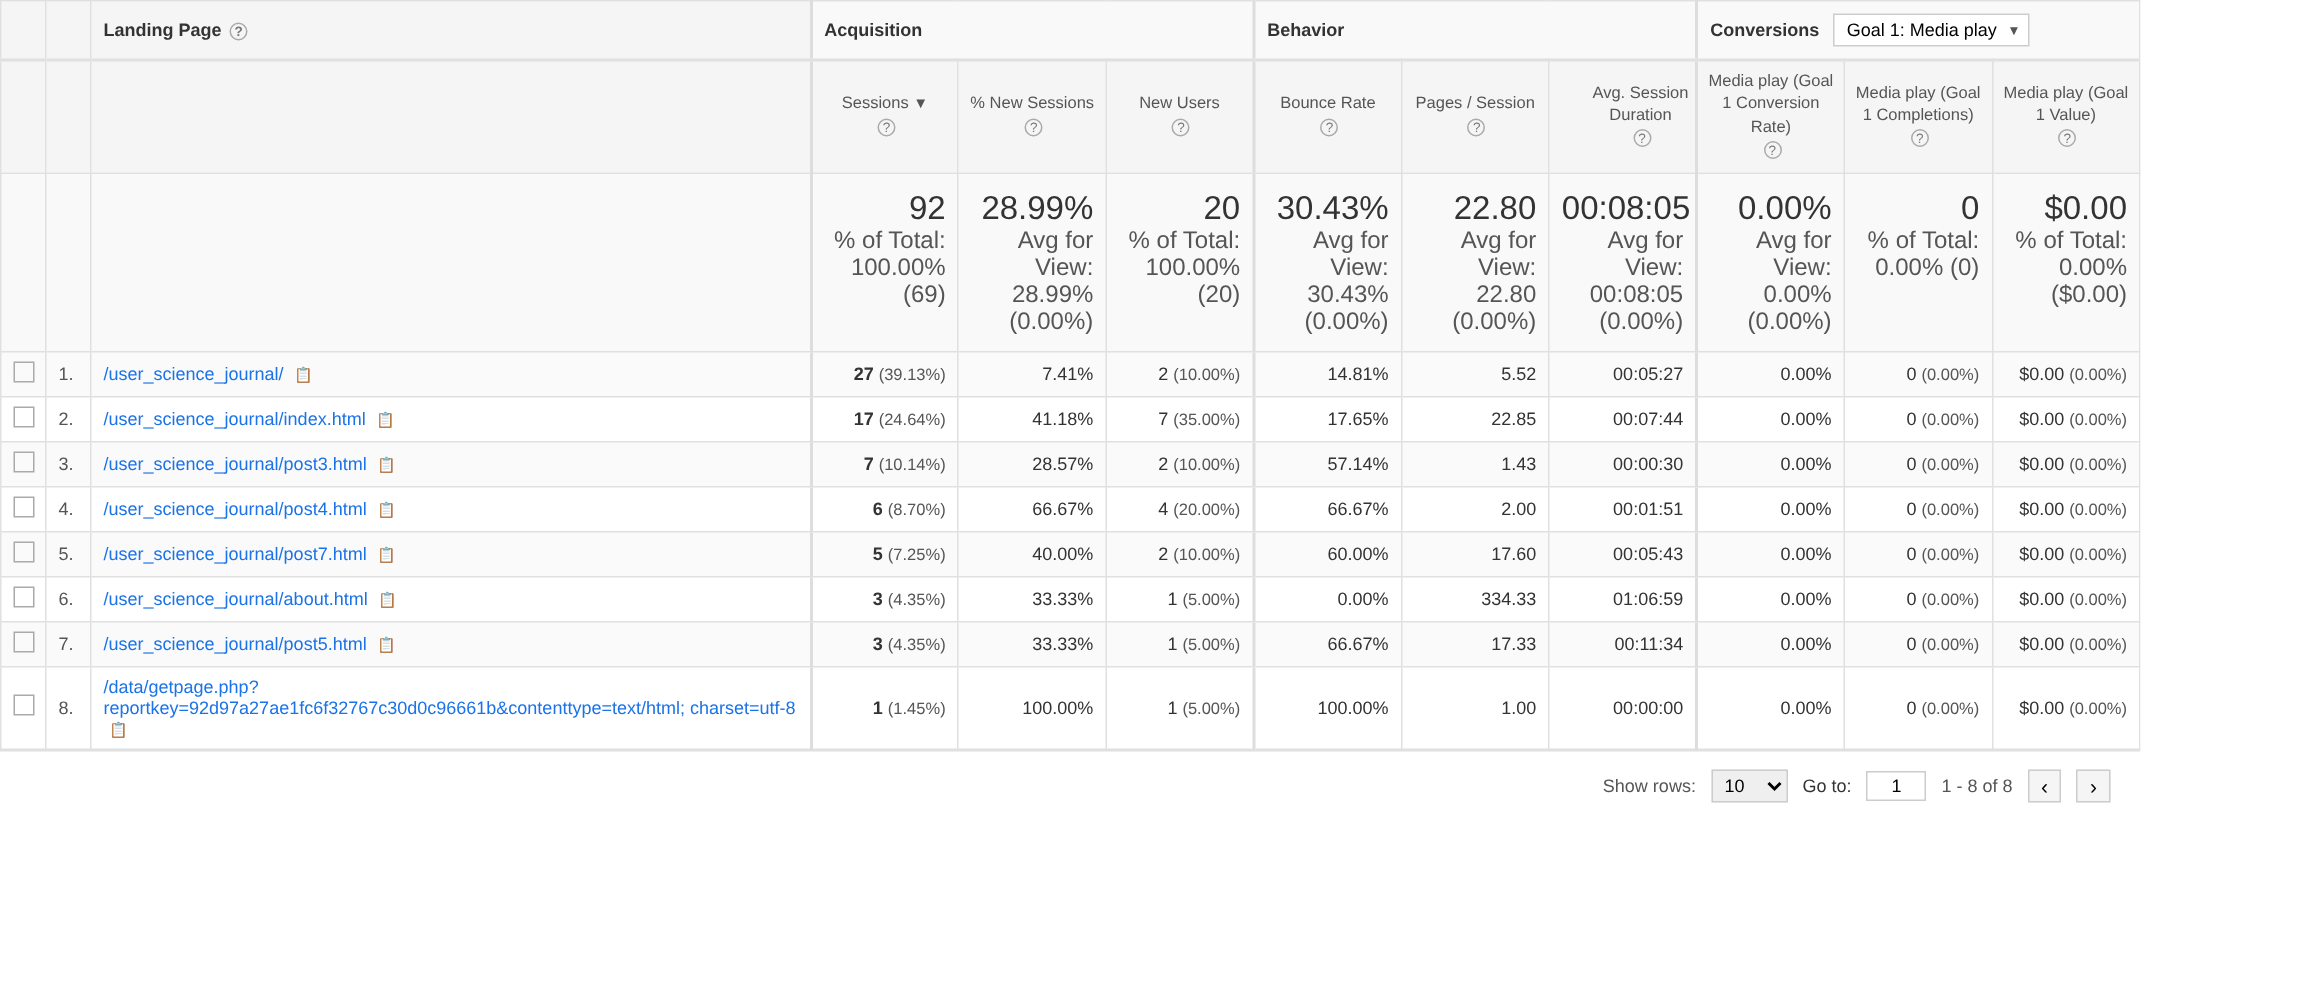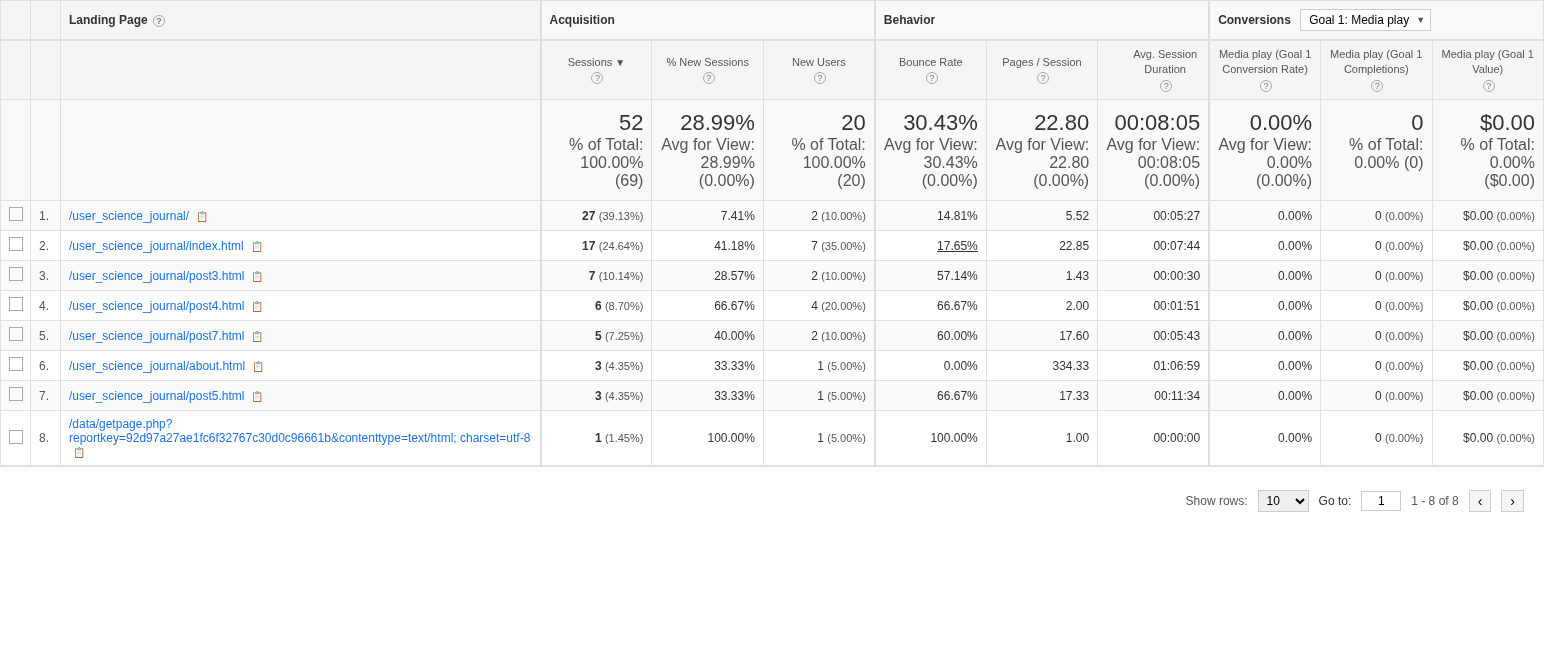--- a/index.html
+++ b/index.html
@@ -1,18 +1,18 @@
 <!DOCTYPE html>
 <html><head>
   <meta charset="utf-8">
   <style>
     * { box-sizing: border-box; margin: 0; padding: 0; }
     body { font-family: Arial, sans-serif; font-size: 12px; color: #333; background: #fff; }
     
-    .container { width: 1544px; overflow-x: auto; }
+    .container { width: 1427px; overflow-x: auto; }
     
     table { width: 100%; border-collapse: collapse; table-layout: fixed; }
     
     th, td { border: 1px solid #e0e0e0; padding: 6px 8px; vertical-align: middle; }
     
     
     .col-check { width: 30px; }
     .col-num { width: 30px; }
     .col-landing { width: 480px; }
     .col-sessions { width: 100px; }
@@ -44,21 +44,21 @@
     .sub-text { font-size: 16px; color: #555; display: block; }
     
     .sort-icon { display: inline-block; font-size: 10px; }
     
     .help-icon { display: inline-block; width: 12px; height: 12px; border: 1px solid #aaa; border-radius: 50%; text-align: center; line-height: 10px; font-size: 9px; color: #777; cursor: pointer; margin-left: 2px; }
     
     .checkbox { width: 14px; height: 14px; border: 1px solid #aaa; display: inline-block; }
     
     .copy-icon { display: inline-block; font-size: 10px; color: #aaa; margin-left: 4px; cursor: pointer; }
     
-    .footer { display: flex; justify-content: flex-end; align-items: center; padding: 23px 20px; gap: 10px; font-size: 12px; border-top: 1px solid #e0e0e0; }
+    .footer { display: flex; justify-content: flex-end; align-items: center; padding: 12px 20px; gap: 10px; font-size: 12px; border-top: 1px solid #e0e0e0; }
     
     .footer-note { font-size: 11px; color: #555; text-align: right; padding: 6px 20px; }
     
     .show-rows-label { color: #555; }
     
     .select-rows { border: 1px solid #ccc; padding: 2px 4px; font-size: 12px; }
     
     .goto-input { width: 40px; border: 1px solid #ccc; padding: 2px 4px; font-size: 12px; text-align: center; }
     
     .nav-btn { border: 1px solid #ccc; background: #f5f5f5; padding: 2px 8px; cursor: pointer; font-size: 14px; }
@@ -147,21 +147,21 @@
         </th>
       </tr>
     </thead>
     <tbody>
 
       <tr class="summary-row">
         <td class="col-check"></td>
         <td class="col-num"></td>
         <td class="col-landing left"></td>
         <td class="col-sessions" style="border-left: 2px solid #ddd;">
-          <span class="big-number">52</span>
+          <span class="big-number">92</span>
           <span class="sub-text">% of Total: 100.00% (69)</span>
         </td>
         <td class="col-pct-new">
           <span class="big-number">28.99%</span>
           <span class="sub-text">Avg for View: 28.99% (0.00%)</span>
         </td>
         <td class="col-new-users" style="border-right: 2px solid #ddd;">
           <span class="big-number">20</span>
           <span class="sub-text">% of Total: 100.00% (20)</span>
         </td>
@@ -227,21 +227,21 @@
       <a href="#" class="link-blue">/user_science_journal/index.html</a>
       <span class="copy-icon">📋</span>
     </td>
     <td class="col-sessions" style="border-left: 2px solid #ddd;">
       <strong>17</strong> <span style="color:#555; font-size:11px;">(24.64%)</span>
     </td>
     <td class="col-pct-new">41.18%</td>
     <td class="col-new-users" style="border-right: 2px solid #ddd;">
       7 <span style="color:#555; font-size:11px;">(35.00%)</span>
     </td>
-    <td class="col-bounce" style="border-left: 2px solid #ddd; text-decoration: underline;">17.65%</td>
+    <td class="col-bounce" style="border-left: 2px solid #ddd;">17.65%</td>
     <td class="col-pages">22.85</td>
     <td class="col-avg-session" style="border-right: 2px solid #ddd;">00:07:44</td>
     <td class="col-conv-rate" style="border-left: 2px solid #ddd;">0.00%</td>
     <td class="col-completions">
       0 <span style="color:#555; font-size:11px;">(0.00%)</span>
     </td>
     <td class="col-goal-val">
       $0.00 <span style="color:#555; font-size:11px;">(0.00%)</span>
     </td>
   </tr>

